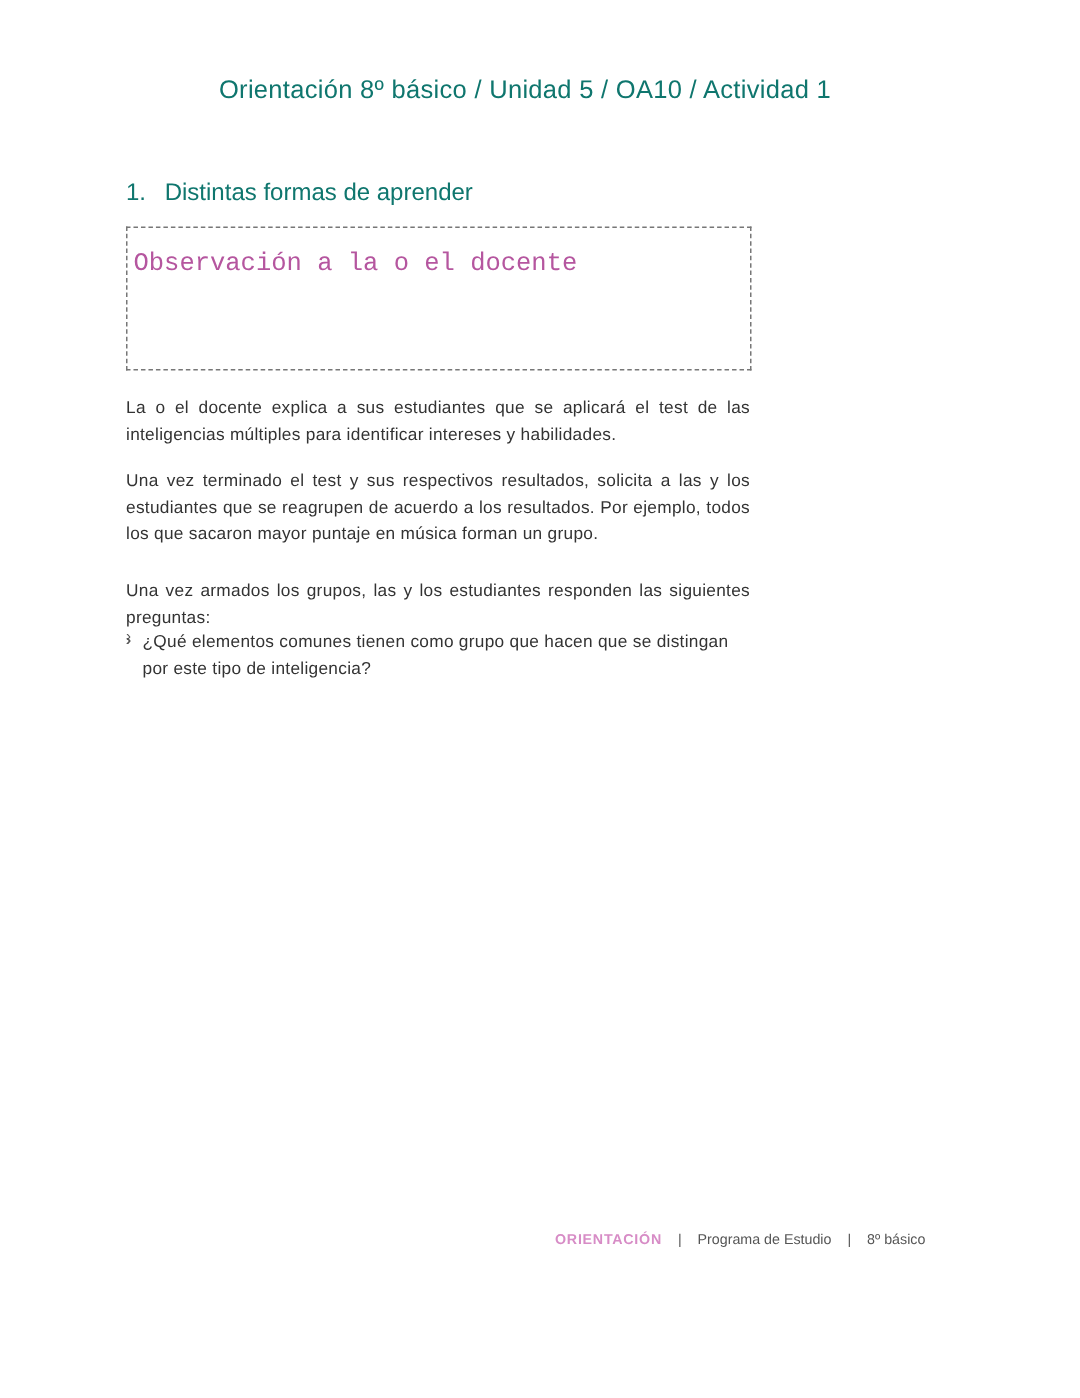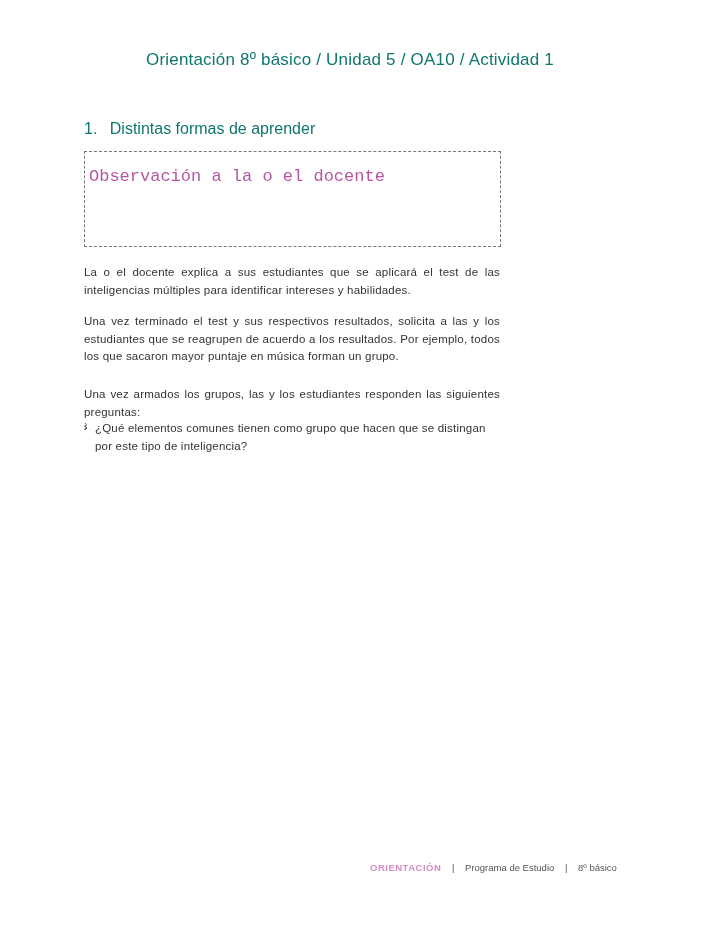--- a/index.html
+++ b/index.html
@@ -16,21 +16,21 @@
            line-height: 17.5px; color: #222; }
     .para { position: absolute; left: 84px; width: 416px; font-size: 11.5px; line-height: 17.5px;
            color: #333; text-align: justify; letter-spacing: 0.2px; }
     .p1 { top: 264px; }
     .p2 { top: 313px; }
     .p3 { top: 386px; }
     .qlist { position: absolute; left: 84px; top: 417px; width: 416px; margin: 0; padding: 0; list-style: none; }
     .qlist li { position: relative; padding-left: 11px; font-size: 11.5px; line-height: 17.5px;
            color: #333; margin-bottom: 3px; letter-spacing: 0.2px; }
     .qlist li .bullet { position: absolute; left: 0; top: -1px; font-size: 10px; color: #555; }
-    .footer { position: absolute; left: 370px; top: 862px; font-size: 9.5px; color: #555; white-space: nowrap; }
+    .footer { position: absolute; left: 370px; top: 821px; font-size: 9.5px; color: #555; white-space: nowrap; }
     .footer .subject { color: #d78cc6; font-weight: bold; letter-spacing: 0.5px; }
     .footer .sep { margin: 0 8px; color: #555; }
   </style>
 </head>
 <body>
 
 <div class="header-title">Orientación 8º básico / Unidad 5 / OA10 / Actividad 1</div>
 
 <div class="section-title">
   <span class="num">1.</span>

